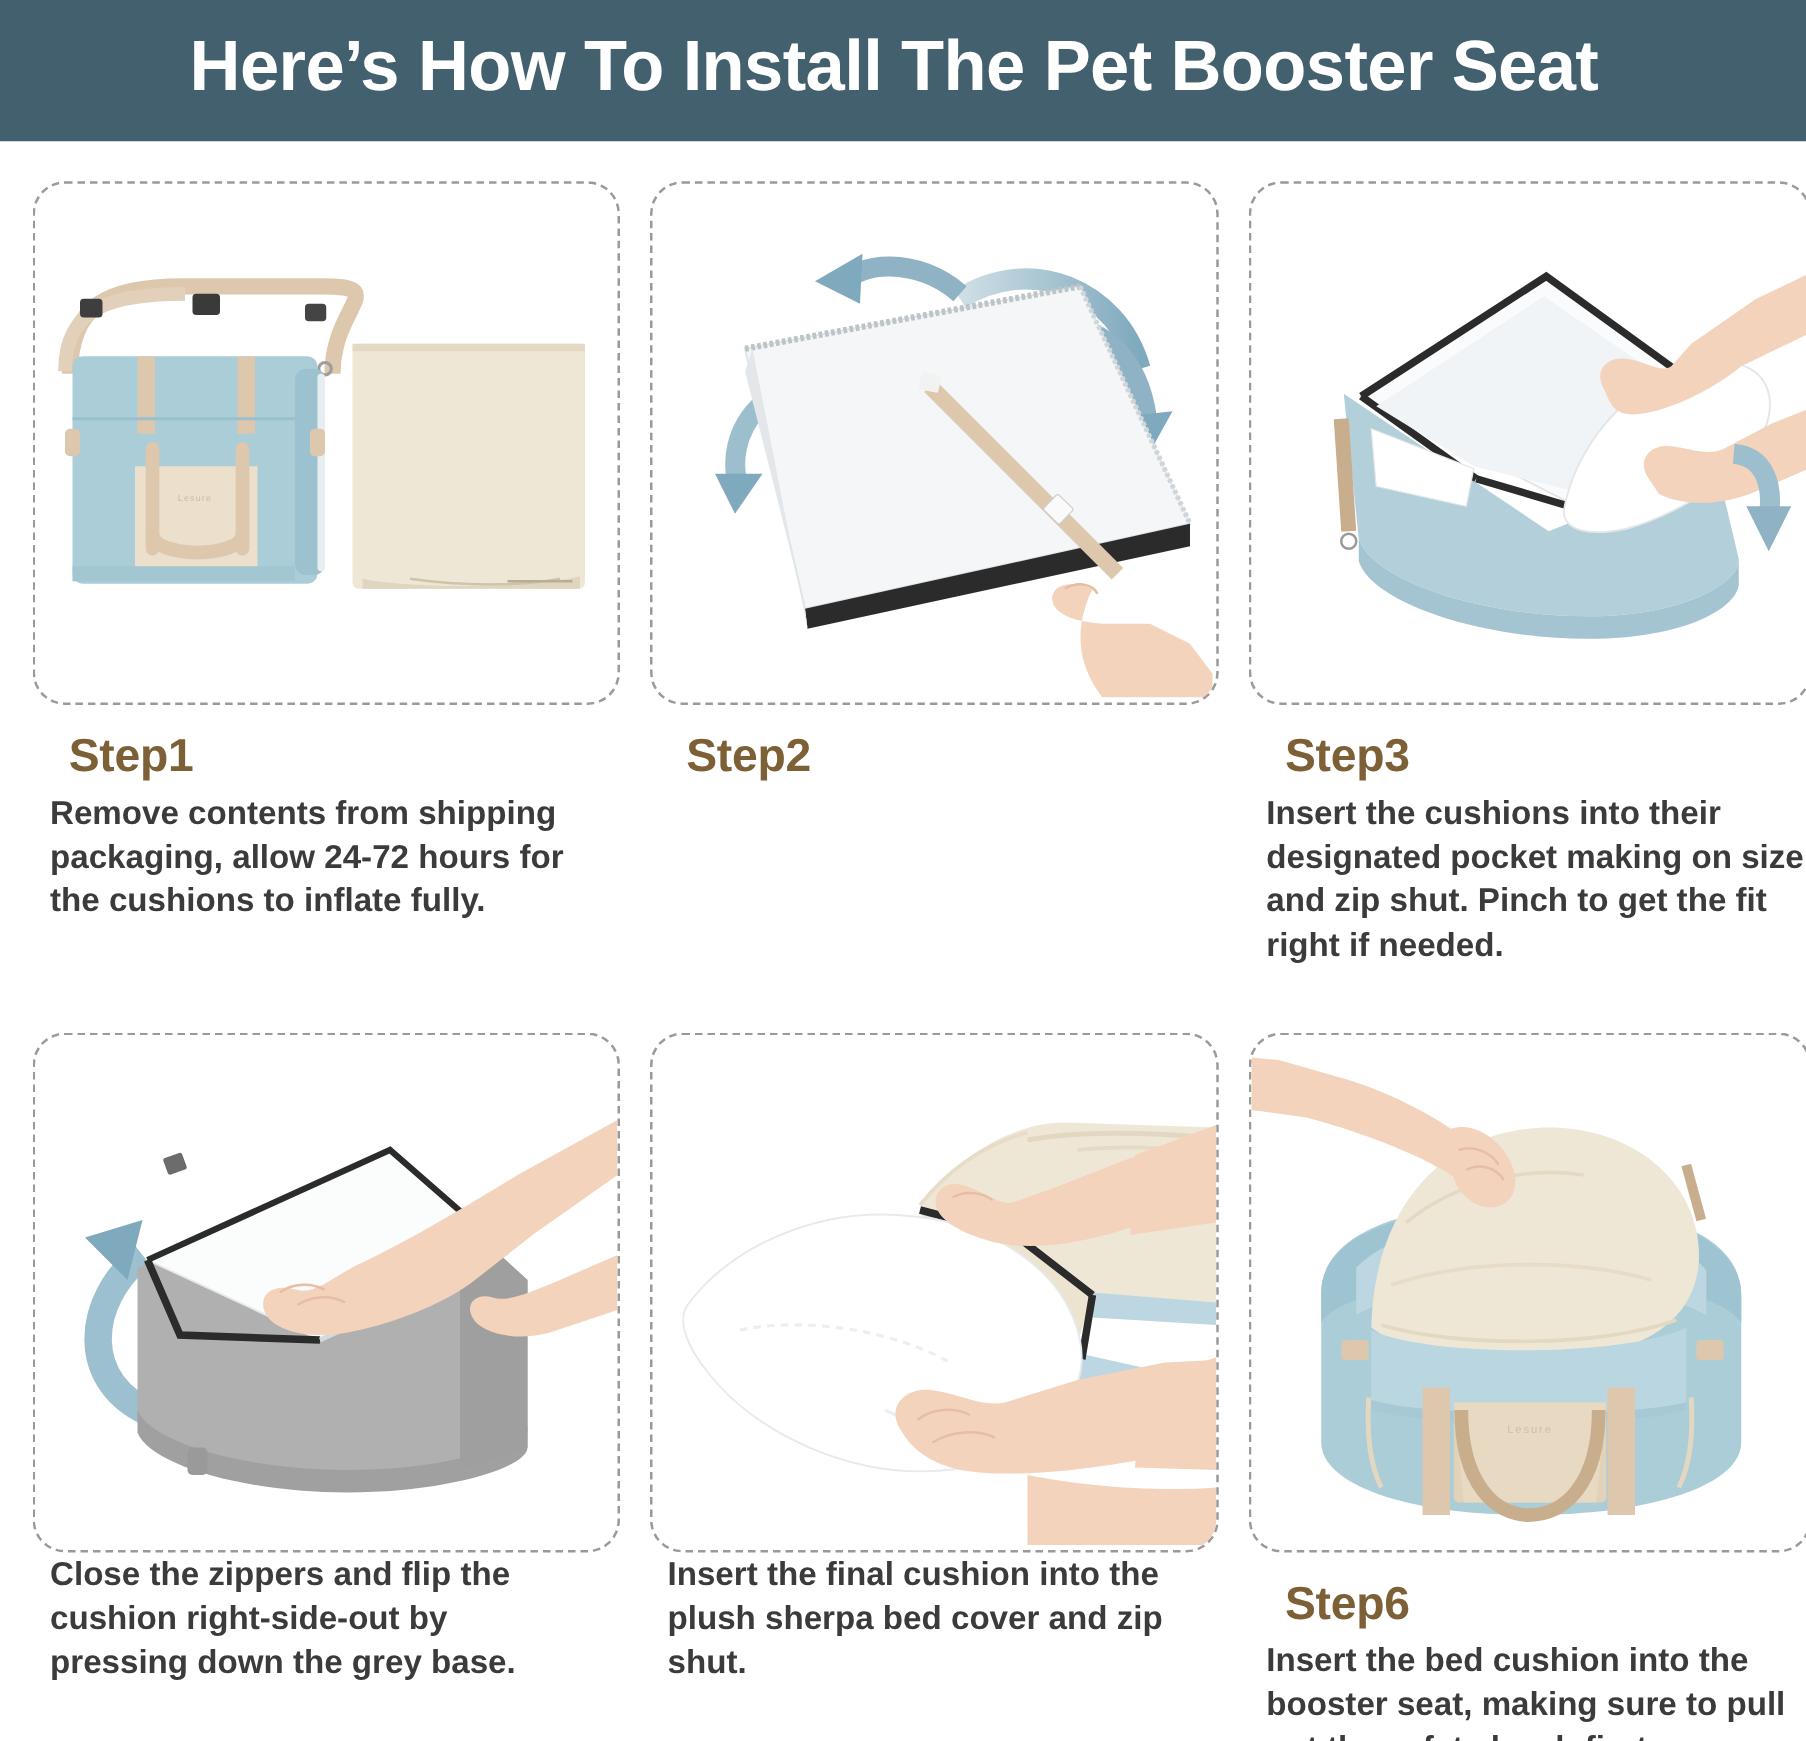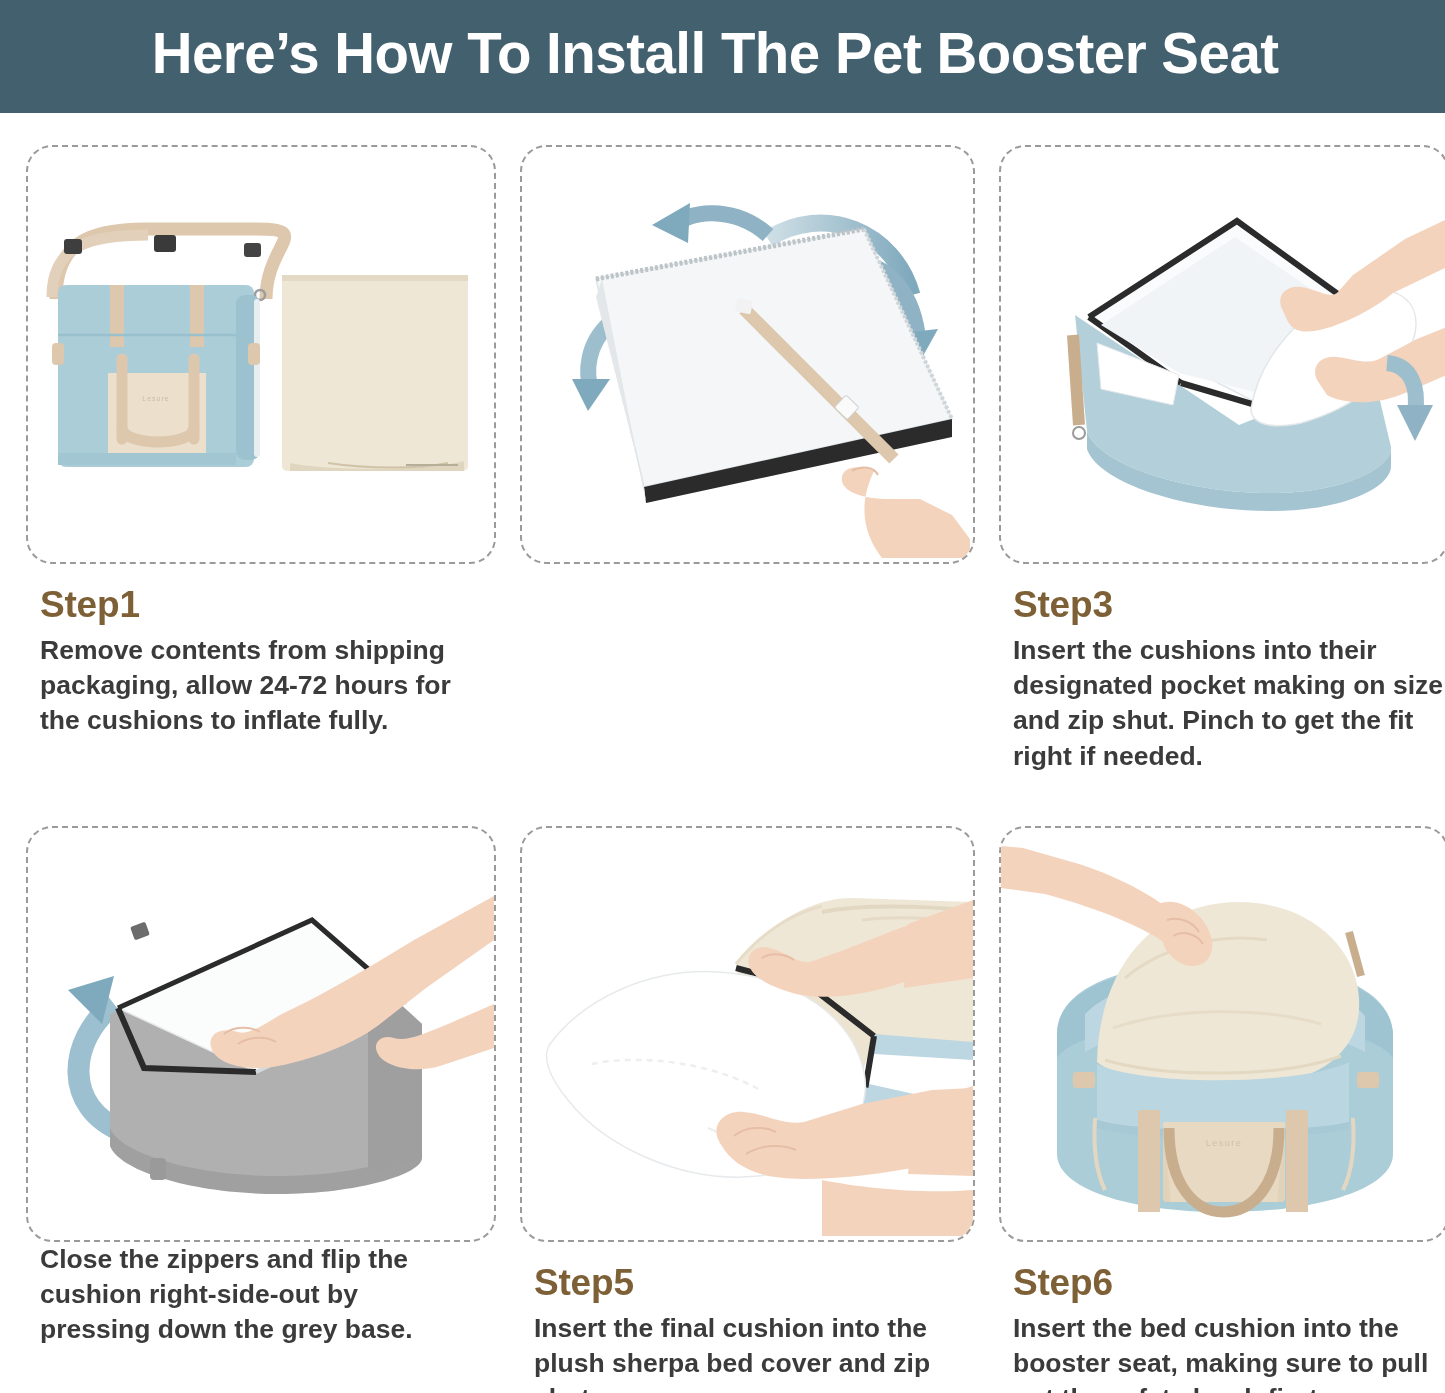--- a/index.html
+++ b/index.html
@@ -54,21 +54,21 @@
     border-radius: 26px;
     height: 415px;
     position: relative;
     overflow: hidden;
     background: #ffffff;
   }
   .step-title {
     color: #7d6036;
     font-weight: bold;
     font-size: 37px;
-    margin: 22px 0 10px 14px;
+    margin: 22px 0 10px 29px;
     line-height: 1;
     letter-spacing: -0.2px;
   }
   .step-desc {
     color: #3b3b3b;
     font-size: 26.5px;
     line-height: 1.33;
     margin: 0 0 0 14px;
     max-width: 430px;
     font-weight: 700;
@@ -164,20 +164,21 @@
         <path d="M80 132 L74 150 L122 340 L124 356 Z" fill="#e3e7e9"></path>
 
         <path d="M222 162 L372 312" stroke="#ddc7ad" stroke-width="13" fill="none"></path>
         <rect x="214" y="152" width="16" height="14" rx="2" fill="#f2f2f2" transform="rotate(12 222 159)"></rect>
         <rect x="316" y="252" width="18" height="17" rx="2" fill="#fafafa" stroke="#cfcfcf" transform="rotate(44 325 260)"></rect>
 
         <path d="M352 324 C332 316 318 322 320 334 C322 346 344 352 366 352 L398 352 L430 368 L448 392 L448 411 L360 411 C344 390 334 362 352 324 Z" fill="#f4d3bd"></path>
         <path d="M330 324 C340 318 352 320 356 328" stroke="#e3bda4" stroke-width="2" fill="none"></path>
       </svg>
     </div>
+    <div class="step-title">Step2</div>
   </div>
 
   <div class="step-cell">
     <div class="figure-box">
       <svg class="ill-svg" width="446" height="411" viewBox="0 0 446 411">
 
         <path d="M74 168 L238 278 L372 224 L390 300 C392 318 348 346 270 346 C180 346 96 316 86 284 Z" fill="#b3d0da"></path>
         <path d="M86 284 C96 316 180 346 270 346 C348 346 392 318 390 300 L390 318 C392 338 348 364 270 364 C180 364 96 334 86 302 Z" fill="#a3c4d0"></path>
 
         <path d="M72 188 L78 278" stroke="#c9ae8e" stroke-width="12" fill="none"></path>
@@ -265,21 +266,20 @@
 
         <path d="M200 318 C186 300 200 282 222 284 C244 286 262 298 282 294 L340 276 L410 262 L451 260 L451 330 L378 342 C330 350 280 354 246 348 C222 342 208 332 200 318 Z" fill="#f4d3bd"></path>
         <path d="M212 308 C224 298 242 298 254 304" stroke="#e6bea5" stroke-width="2" fill="none"></path>
         <path d="M224 326 C240 316 260 316 274 322" stroke="#e6bea5" stroke-width="2" fill="none"></path>
 
         <path d="M386 96 L451 72 L451 150 L382 160 Z" fill="#f4d3bd"></path>
         <path d="M392 276 L451 258 L451 348 L386 346 Z" fill="#f4d3bd"></path>
         <path d="M300 352 C340 360 400 366 451 362 L451 408 L300 408 Z" fill="#f4d3bd"></path>
       </svg>
     </div>
-    <div class="step-title">Step5</div>
     <div class="step-desc">Insert the final cushion into the plush sherpa bed cover and zip shut.</div>
   </div>
 
   <div class="step-cell">
     <div class="figure-box">
       <svg class="ill-svg" width="446" height="408" viewBox="0 0 446 408">
 
         <path d="M56 206 C56 160 120 134 222 134 C326 134 392 160 392 208 L392 326 C392 360 320 384 222 384 C126 384 56 360 56 326 Z" fill="#abcdd8"></path>
         <path d="M56 230 C70 210 120 196 222 196 C326 196 378 210 392 230 L392 208 C392 162 326 136 222 136 C120 136 56 162 56 206 Z" fill="#9ec4d2"></path>
 

